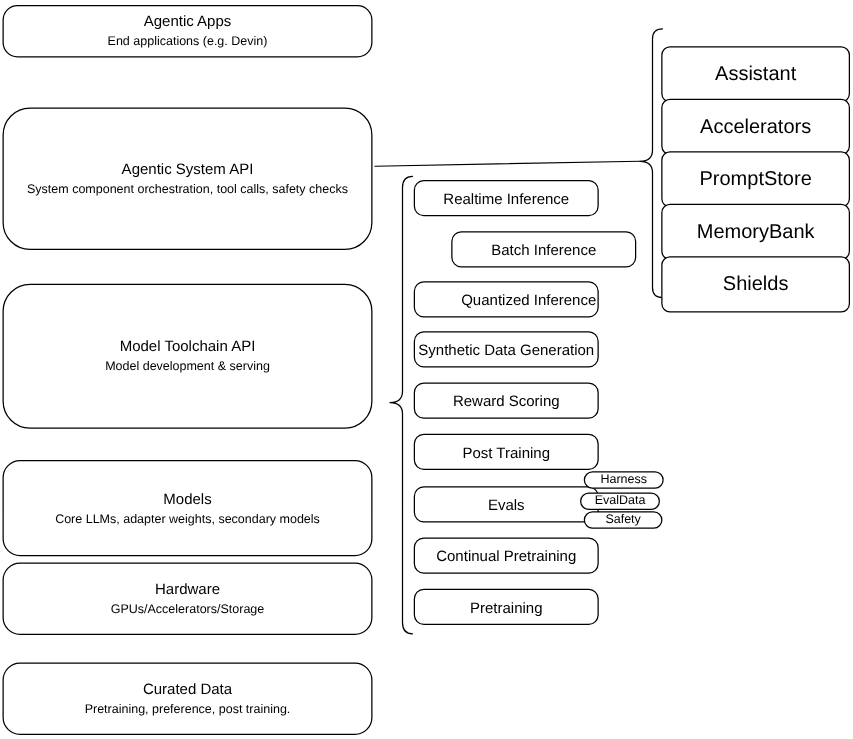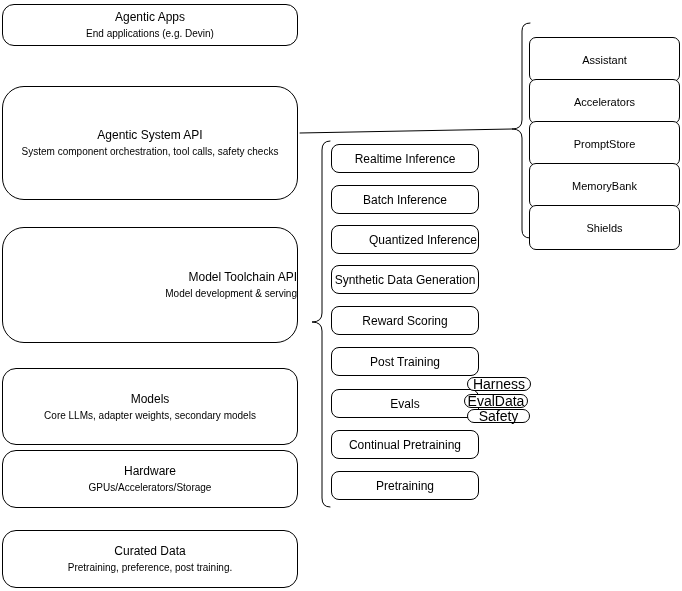--- a/index.html
+++ b/index.html
@@ -7,23 +7,23 @@
   .canvas{position:relative;width:682px;height:591px;background:#fff;overflow:hidden;}
   svg.connectors{position:absolute;left:0;top:0;z-index:1;}
   svg.connectors path{fill:none;stroke:#000;stroke-width:1;stroke-linejoin:round;stroke-linecap:round;}
   .box{position:absolute;box-sizing:border-box;border:1px solid #000;background:#fff;
        display:flex;flex-direction:column;align-items:center;justify-content:center;
        text-align:center;z-index:2;}
   .layer{left:2px;width:296px;}
   .layer .title{font-size:12px;line-height:15px;white-space:nowrap;}
   .layer .subtitle{font-size:10px;line-height:13px;margin-top:2px;white-space:nowrap;}
   .mid{left:331px;width:148px;height:29px;border-radius:8px;font-size:12px;white-space:nowrap;}
-  .right{left:529px;width:151px;height:45px;border-radius:7px;font-size:11px;white-space:nowrap;}
+  .right{left:529px;width:151px;height:45px;border-radius:7px;font-size:16px;white-space:nowrap;}
   .tag{position:absolute;box-sizing:border-box;border:1px solid #000;background:#fff;border-radius:7px;
-       display:flex;align-items:center;justify-content:center;font-size:14px;line-height:12px;
+       display:flex;align-items:center;justify-content:center;font-size:10px;line-height:12px;
        white-space:nowrap;z-index:3;}
 </style>
 </head>
 <body>
 
 <div class="canvas">
 
   <svg class="connectors" width="682" height="591" viewBox="0 0 682 591">
     <path d="M 330 141 Q 322 141 322 150 L 322 313 Q 322 322 312 322 Q 322 322 322 331 L 322 498 Q 322 507 330 507"></path>
     <path d="M 530 23 Q 522 23 522 31 L 522 120 Q 522 129 512 129 Q 522 129 522 138 L 522 230 Q 522 238 530 238"></path>
@@ -33,21 +33,21 @@
   <div class="box layer" style="top:4px;height:42px;border-radius:12px;">
     <div class="title">Agentic Apps</div>
     <div class="subtitle">End applications (e.g. Devin)</div>
   </div>
 
   <div class="box layer" style="top:86px;height:114px;border-radius:22px;">
     <div class="title">Agentic System API</div>
     <div class="subtitle">System component orchestration, tool calls, safety checks</div>
   </div>
 
-  <div class="box layer" style="top:227px;height:116px;border-radius:22px;align-items:flex-end;">
+  <div class="box layer" style="top:227px;height:116px;border-radius:22px;">
     <div class="title">Model Toolchain API</div>
     <div class="subtitle">Model development &amp; serving</div>
   </div>
 
   <div class="box layer" style="top:368px;height:77px;border-radius:14px;">
     <div class="title">Models</div>
     <div class="subtitle">Core LLMs, adapter weights, secondary models</div>
   </div>
 
   <div class="box layer" style="top:450px;height:58px;border-radius:14px;text-align:center;">
@@ -56,21 +56,21 @@
   </div>
 
   <div class="box layer" style="top:530px;height:58px;border-radius:14px;">
     <div class="title">Curated Data</div>
     <div class="subtitle">Pretraining, preference, post training.</div>
   </div>
 
   <div class="box mid" style="top:144px;">
     <span>Realtime Inference</span>
   </div>
-  <div class="box mid" style="top:185px;">
+  <div class="box mid" style="top:185px;margin-left:30px;">
     <span>Batch Inference</span>
   </div>
   <div class="box mid" style="top:225px;padding-left:36px;">
     <span>Quantized Inference</span>
   </div>
   <div class="box mid" style="top:265px;">
     <span>Synthetic Data Generation</span>
   </div>
   <div class="box mid" style="top:347px;">
     <span>Post Training</span>

